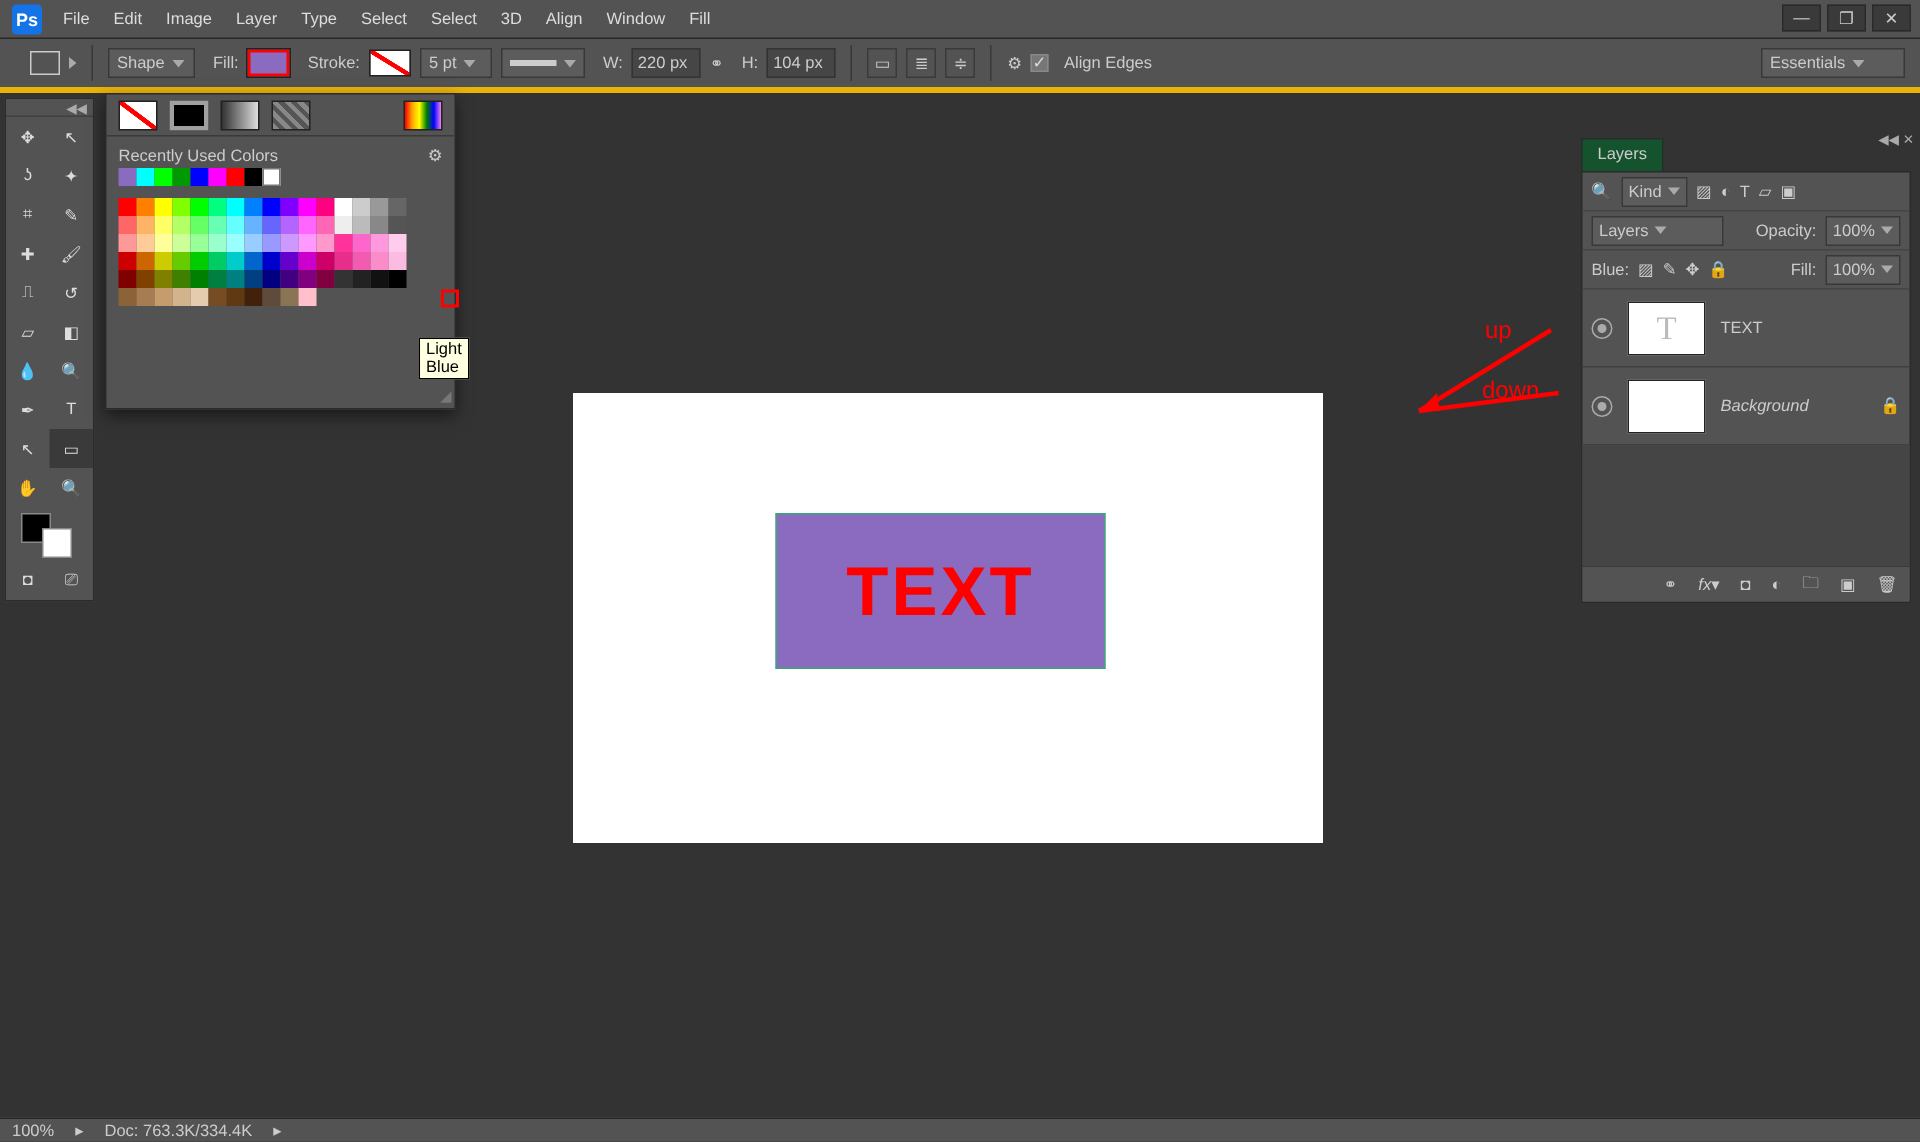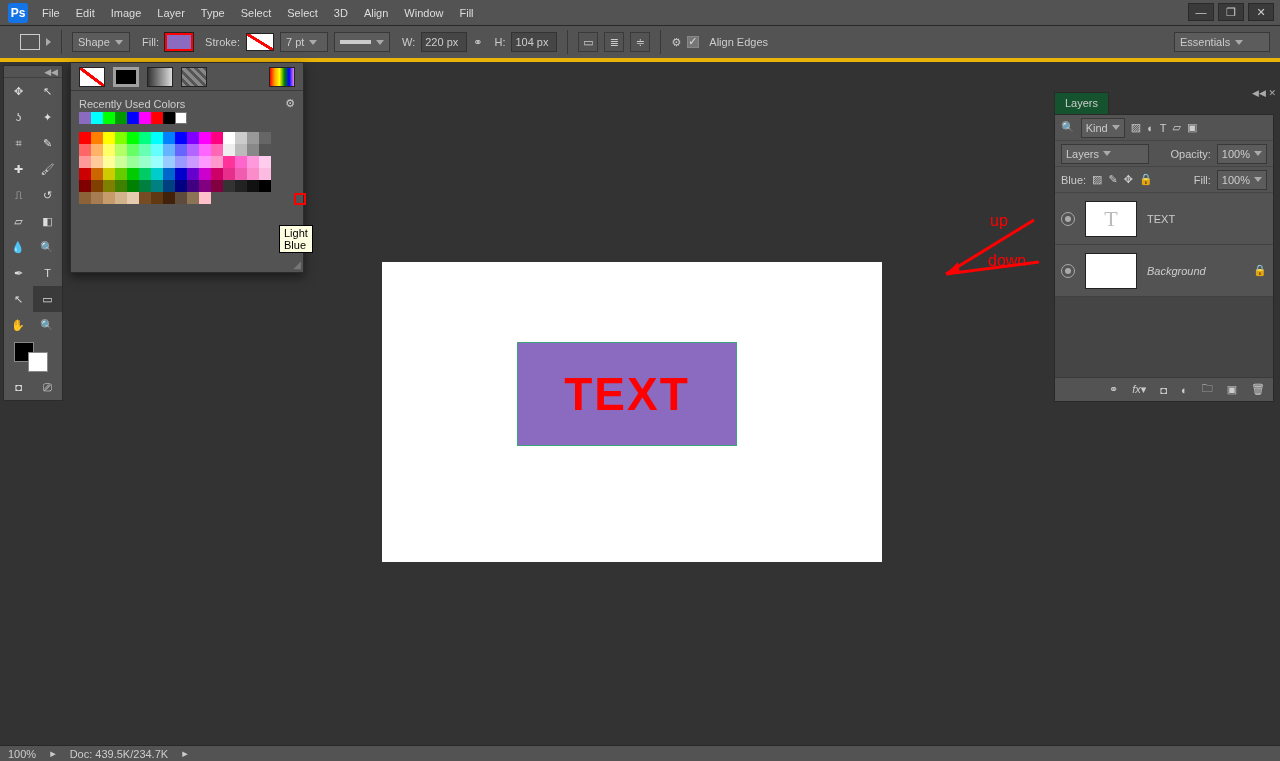--- a/index.html
+++ b/index.html
@@ -122,21 +122,21 @@
   <div style="width:1px;height:24px;background:#383838;margin:0 4px;"></div>
   <div class="dropdown" style="width:58px;">
     <span>Shape</span>
       <span class="tri"></span>
   </div>
   <span class="lbl">Fill:</span>
   <div class="swatch-fill"></div>
   <span class="lbl">Stroke:</span>
   <div class="swatch-stroke"></div>
   <div class="dropdown" style="width:48px;">
-    <span>7 pt</span>
+    <span>5 pt</span>
       <span class="tri"></span>
   </div>
   <div class="dropdown" style="width:56px;">
     <div class="line-prev"></div>
       <span class="tri"></span>
   </div>
   <span class="lbl">W:</span>
   <input class="inp" value="220 px" style="">
   <span>⚭</span>
   <span class="lbl">H:</span>
@@ -406,15 +406,15 @@
         <span>▣</span>
         <span>🗑</span>
       </div>
     </div>
   </div>
 </div>
 
 <div class="statusbar">
   <span>100%</span>
   <span>▸</span>
-  <span>Doc: 439.5K/234.7K</span>
+  <span>Doc: 763.3K/334.4K</span>
   <span>▸</span>
 </div>
 
 </body></html>

